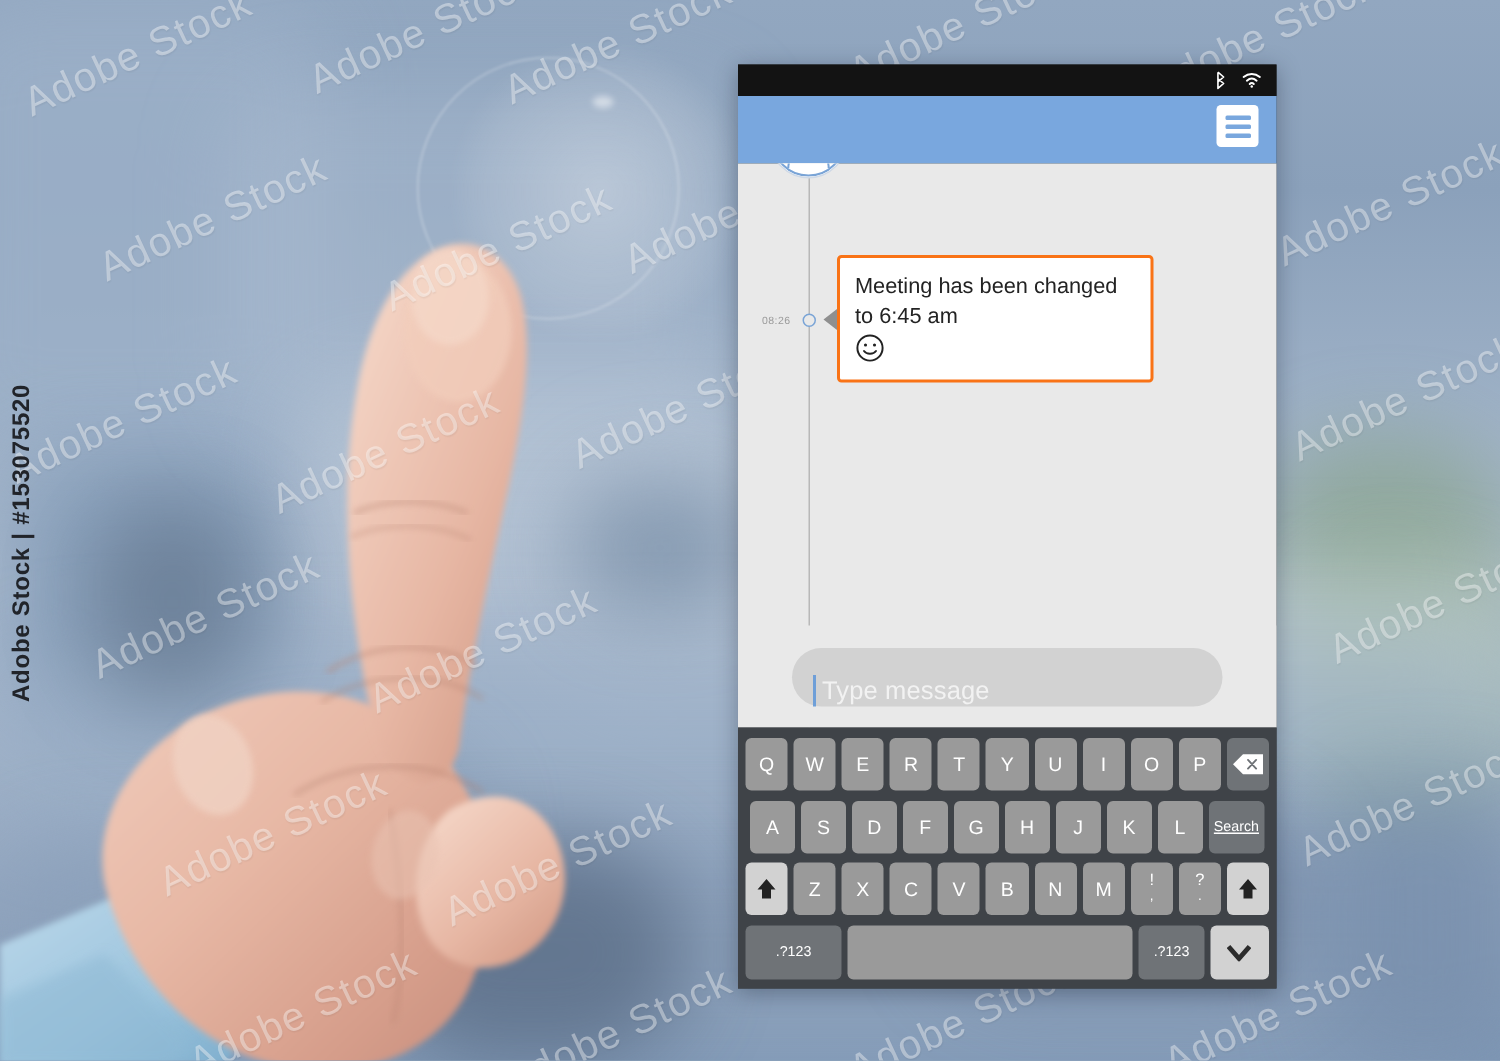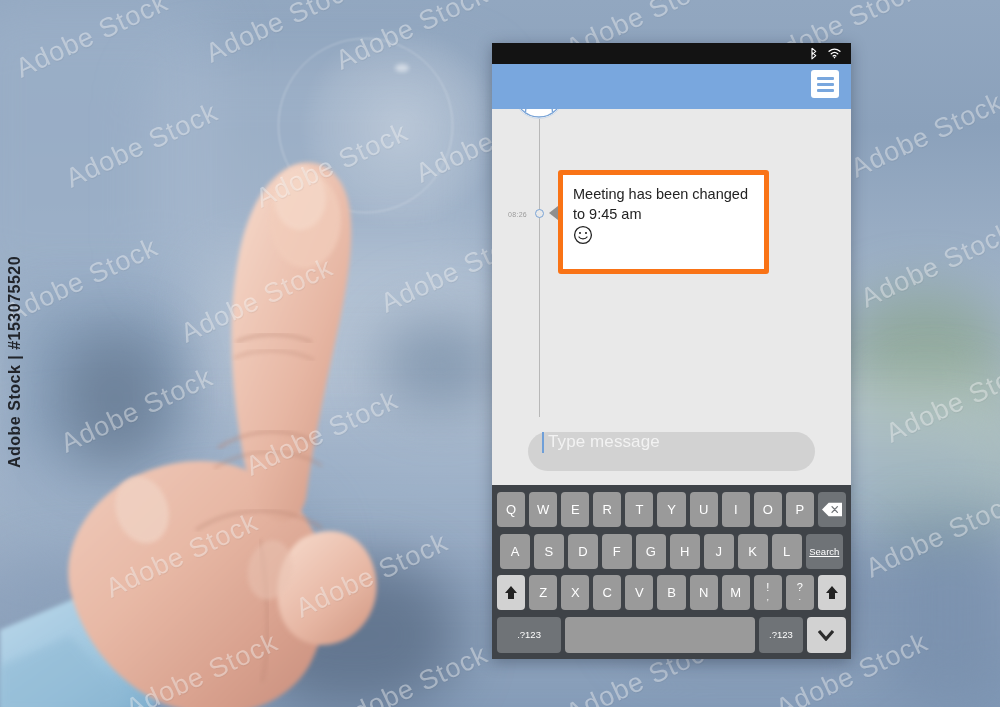--- a/index.html
+++ b/index.html
@@ -117,36 +117,36 @@
     position:absolute; left:43px; top:50px; width:9px; height:9px;
     border-radius:50%; background:#e9e9e9; border:1.5px solid #7aa4d6;
   }
   .msg-caret {
     position:absolute; left:57px; top:47px; width:0; height:0;
     border-top:7px solid transparent; border-bottom:7px solid transparent;
     border-right:9px solid #8f8f8f;
   }
   .bubble {
     position:absolute; left:66px; top:11px; width:211px;
-    background:#ffffff; border:5px solid #f97316; border-radius:3px;
-    padding:9px 10px 20px 10px;
+    background:#ffffff; border:2px solid #f97316; border-radius:3px;
+    padding:9px 10px 6px 10px;
   }
   .bubble-text {
     font-size:14.5px; line-height:20px; color:#232323;
     font-family:"Liberation Sans", sans-serif;
   }
   .bubble-emoji { margin-top:1px; }
 
   .composer {
     position:absolute; left:0; bottom:0; width:100%; height:68px;
     background:#e9e9e9; display:flex; align-items:center; justify-content:center;
   }
   .input-pill {
     width:287px; height:39px; background:#d2d2d2; border-radius:20px;
-    display:flex; align-items:flex-start; padding-left:14px; position:relative;
+    display:flex; align-items:flex-end; padding-left:14px; position:relative;
   }
   .caret-bar {
     width:2px; height:21px; background:#6f9fd8; margin-right:4px;
   }
   .placeholder { font-size:17px; color:#f2f2f2; letter-spacing:.1px; }
 
   
   .keyboard {
     position:absolute; left:0; bottom:0; width:100%; height:174px;
     background:#3f4348; padding:7px 5px 6px 5px;
@@ -315,21 +315,21 @@
         <path d="M21 33 L21 40 M31 33 L31 40" stroke="#7aa4d6" stroke-width="1.2" fill="none"></path>
       </svg>
     </div>
 
     <div class="msg-row">
       <span class="msg-time">08:26</span>
       <span class="msg-dot"></span>
       <span class="msg-caret"></span>
       <div class="bubble">
         <div class="bubble-text">Meeting has been changed</div>
-        <div class="bubble-text">to 9:45 am</div>
+        <div class="bubble-text">to 6:45 am</div>
         <svg class="bubble-emoji" width="20" height="20" viewBox="0 0 20 20">
           <circle cx="10" cy="10" r="8.4" fill="none" stroke="#222" stroke-width="1.3"></circle>
           <circle cx="7" cy="8" r="1.05" fill="#222"></circle>
           <circle cx="13" cy="8" r="1.05" fill="#222"></circle>
           <path d="M6 12 C7.6 14.4 12.4 14.4 14 12" stroke="#222" stroke-width="1.3" fill="none" stroke-linecap="round"></path>
         </svg>
       </div>
     </div>
 
     <div class="composer">

